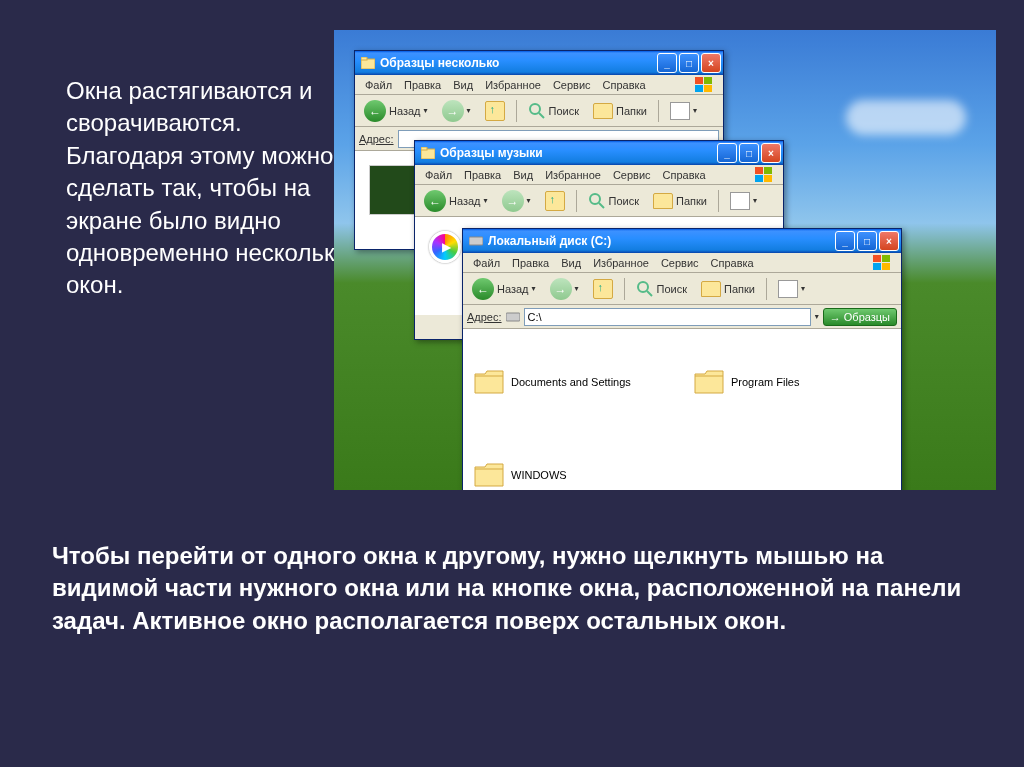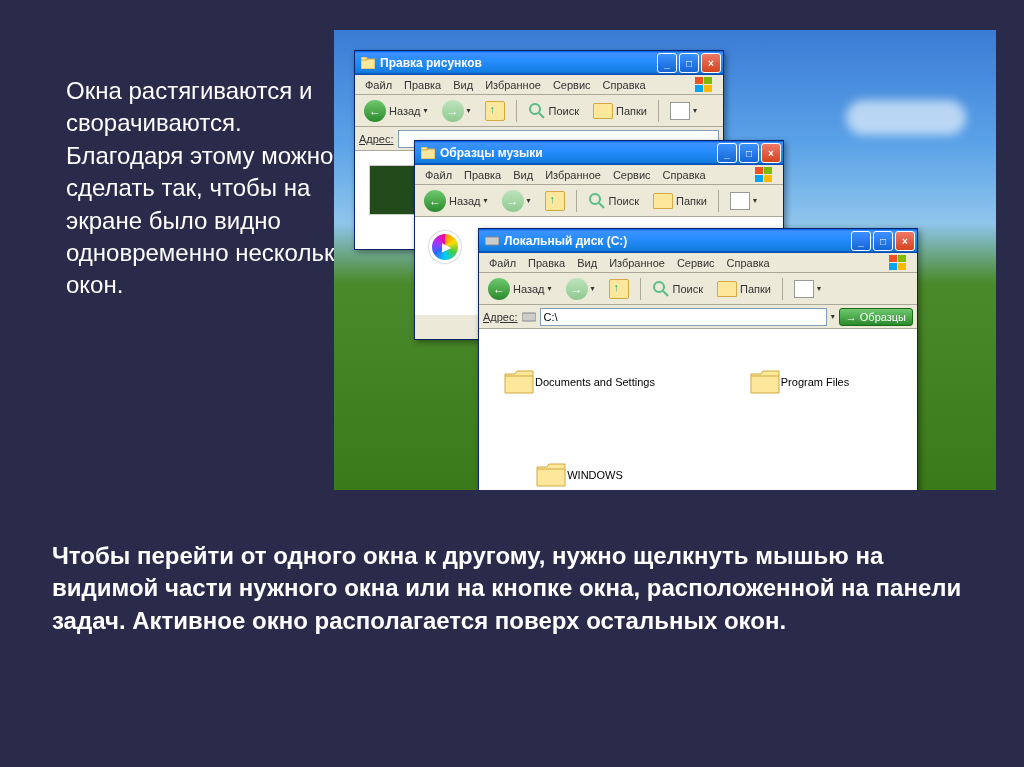--- a/index.html
+++ b/index.html
@@ -29,21 +29,21 @@
 .desktop-area::after {
   content: ''; position: absolute; top: 70px; right: 30px; width: 120px; height: 35px;
   background: rgba(255,255,255,0.6); border-radius: 50px; filter: blur(5px);
 }
 .xp-window {
   position: absolute; background: #ece9d8; border: 1px solid #0a246a;
   box-shadow: 2px 2px 6px rgba(0,0,0,0.4); font-size: 11px;
 }
 .win1 { left: 20px; top: 20px; width: 370px; height: 200px; }
 .win2 { left: 80px; top: 110px; width: 370px; height: 200px; }
-.win3 { left: 128px; top: 198px; width: 440px; height: 300px; margin-left: 16px; }
+.win3 { left: 128px; top: 198px; width: 440px; height: 300px; }
 .titlebar {
   height: 24px; background: linear-gradient(to bottom, #0058e1 0%, #3d91ff 8%, #288eff 40%, #127de0 88%, #0842a9 100%);
   display: flex; align-items: center; padding: 0 2px 0 5px; color: #fff; font-weight: bold;
 }
 .titlebar-icon { width: 16px; height: 16px; margin-right: 4px; display:flex; align-items:center; justify-content:center; }
 .titlebar-text { flex: 1; font-size: 12px; }
 .titlebar-btns { display: flex; gap: 2px; }
 .tbtn {
   width: 20px; height: 20px; border-radius: 3px; border: 1px solid #fff;
   display: flex; align-items: center; justify-content: center; font-size: 10px; font-weight: bold; color: #fff;
@@ -79,21 +79,21 @@
   border-bottom: 1px solid #aca899;
 }
 .addressbar .label { font-size:11px; color:#333;text-decoration:underline; }
 .addressbar input {
   flex:1; height: 18px; border:1px solid #7f9db9; background:#fff; font-size:11px; padding:0 3px;
 }
 .go-btn { display:flex; align-items:center; gap:3px; background: linear-gradient(#6fc96f,#2a8a2a); color:#fff; padding:2px 6px; border-radius:3px; font-size:11px; border:1px solid #1a6a1a; }
 .content {
   background:#fff; height: calc(100% - 100px); padding: 10px; display:flex; flex-wrap:wrap; gap: 8px 40px;
 }
-.folder-item { display:flex; align-items:center; width: 180px; justify-content: center; }
+.folder-item { display:flex; align-items:center; gap:6px; width: 180px; }
 .folder-icon { width:32px; height:28px; }
 .folder-label { font-size:11px; color:#000; }
 .thumb { width:60px; height:50px; border:1px solid #ccc; background:#224a1a; margin:4px; }
 .media-icon { width:32px; height:32px; border-radius:50%; background: conic-gradient(#f80, #fd0, #4c4, #0cf, #36f, #a3f, #f08); border:3px solid #fff; box-shadow:0 0 2px rgba(0,0,0,0.5); margin:4px; position:relative;}
 .media-icon::after{content:'▶'; position:absolute; top:6px; left:10px; color:#fff; font-size:12px;}
 </style>
 </head>
 <body>
 
 <div class="slide-text-left">Окна растягиваются и сворачиваются. Благодаря этому можно сделать так, чтобы на экране было видно одновременно несколько окон.</div>
@@ -102,21 +102,21 @@
 <div class="desktop-area">
 
   <div class="xp-window win1">
     <div class="titlebar">
       <span class="titlebar-icon">
           <svg width="14" height="12">
             <rect width="14" height="10" y="2" fill="#fce79a" stroke="#d4a943"></rect>
             <rect width="6" height="3" fill="#fce79a" stroke="#d4a943"></rect>
           </svg>
         </span>
-      <span class="titlebar-text">Правка рисунков</span>
+      <span class="titlebar-text">Образцы несколько</span>
       <div class="titlebar-btns">
         <div class="tbtn tbtn-min">_</div>
         <div class="tbtn tbtn-max">□</div>
         <div class="tbtn tbtn-close">×</div>
       </div>
     </div>
     <div class="menubar">
       <span>Файл</span>
       <span>Правка</span>
       <span>Вид</span>

